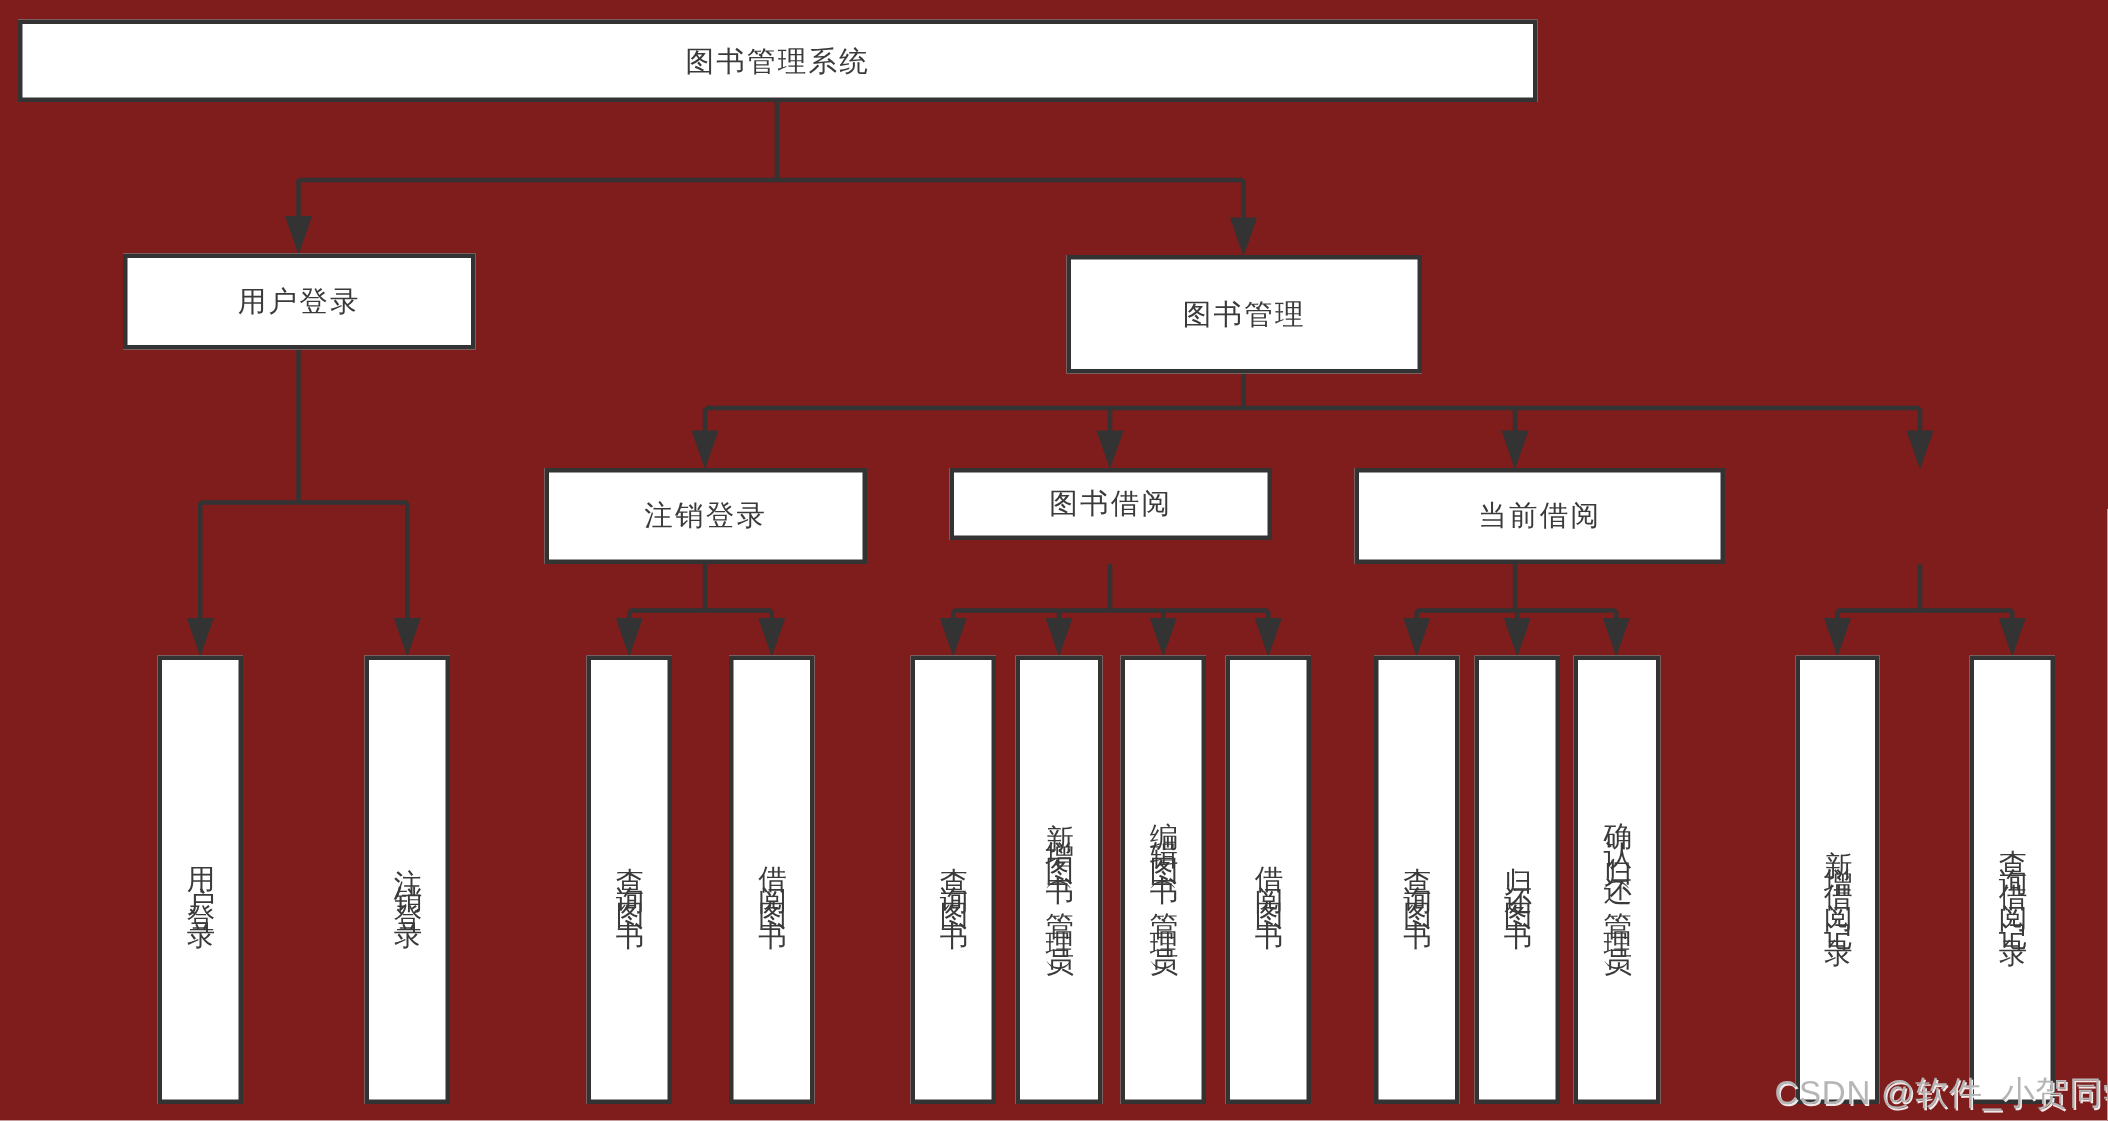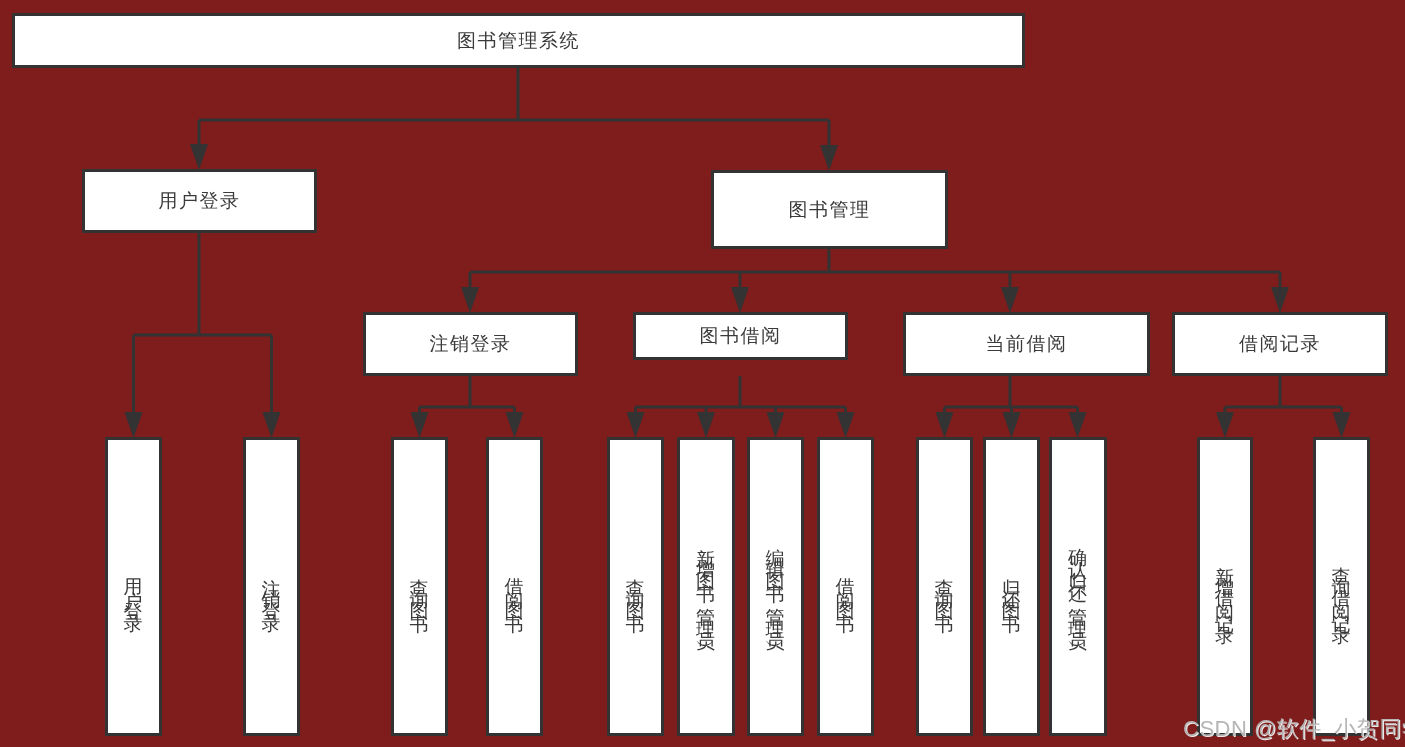--- a/index.html
+++ b/index.html
@@ -99,21 +99,20 @@
   </svg>
 
   <div class="box h-box" style="left:12px; top:13px; width:1013px; height:55px;">图书管理系统</div>
 
   <div class="box h-box" style="left:82px; top:169px; width:235px; height:64px;">用户登录</div>
   <div class="box h-box" style="left:711px; top:170px; width:237px; height:79px;">图书管理</div>
 
   <div class="box h-box" style="left:363px; top:312px; width:215px; height:64px;">注销登录</div>
   <div class="box h-box" style="left:633px; top:312px; width:215px; height:48px;">图书借阅</div>
   <div class="box h-box" style="left:903px; top:312px; width:247px; height:64px;">当前借阅</div>
-  <div class="box h-box" style="left:1172px; top:312px; width:216px; height:64px;">借阅记录</div>
 
   <div class="box v-box" style="left:105px; top:437px; width:57px; height:299px;">用户登录</div>
   <div class="box v-box" style="left:243px; top:437px; width:57px; height:299px;">注销登录</div>
 
   <div class="box v-box" style="left:391px; top:437px; width:57px; height:299px;">查询图书</div>
   <div class="box v-box" style="left:486px; top:437px; width:57px; height:299px;">借阅图书</div>
 
   <div class="box v-box" style="left:607px; top:437px; width:57px; height:299px;">查询图书</div>
   <div class="box v-box" style="left:677px; top:437px; width:58px; height:299px;">新增图书（管理员）</div>
   <div class="box v-box" style="left:747px; top:437px; width:57px; height:299px;">编辑图书（管理员）</div>

